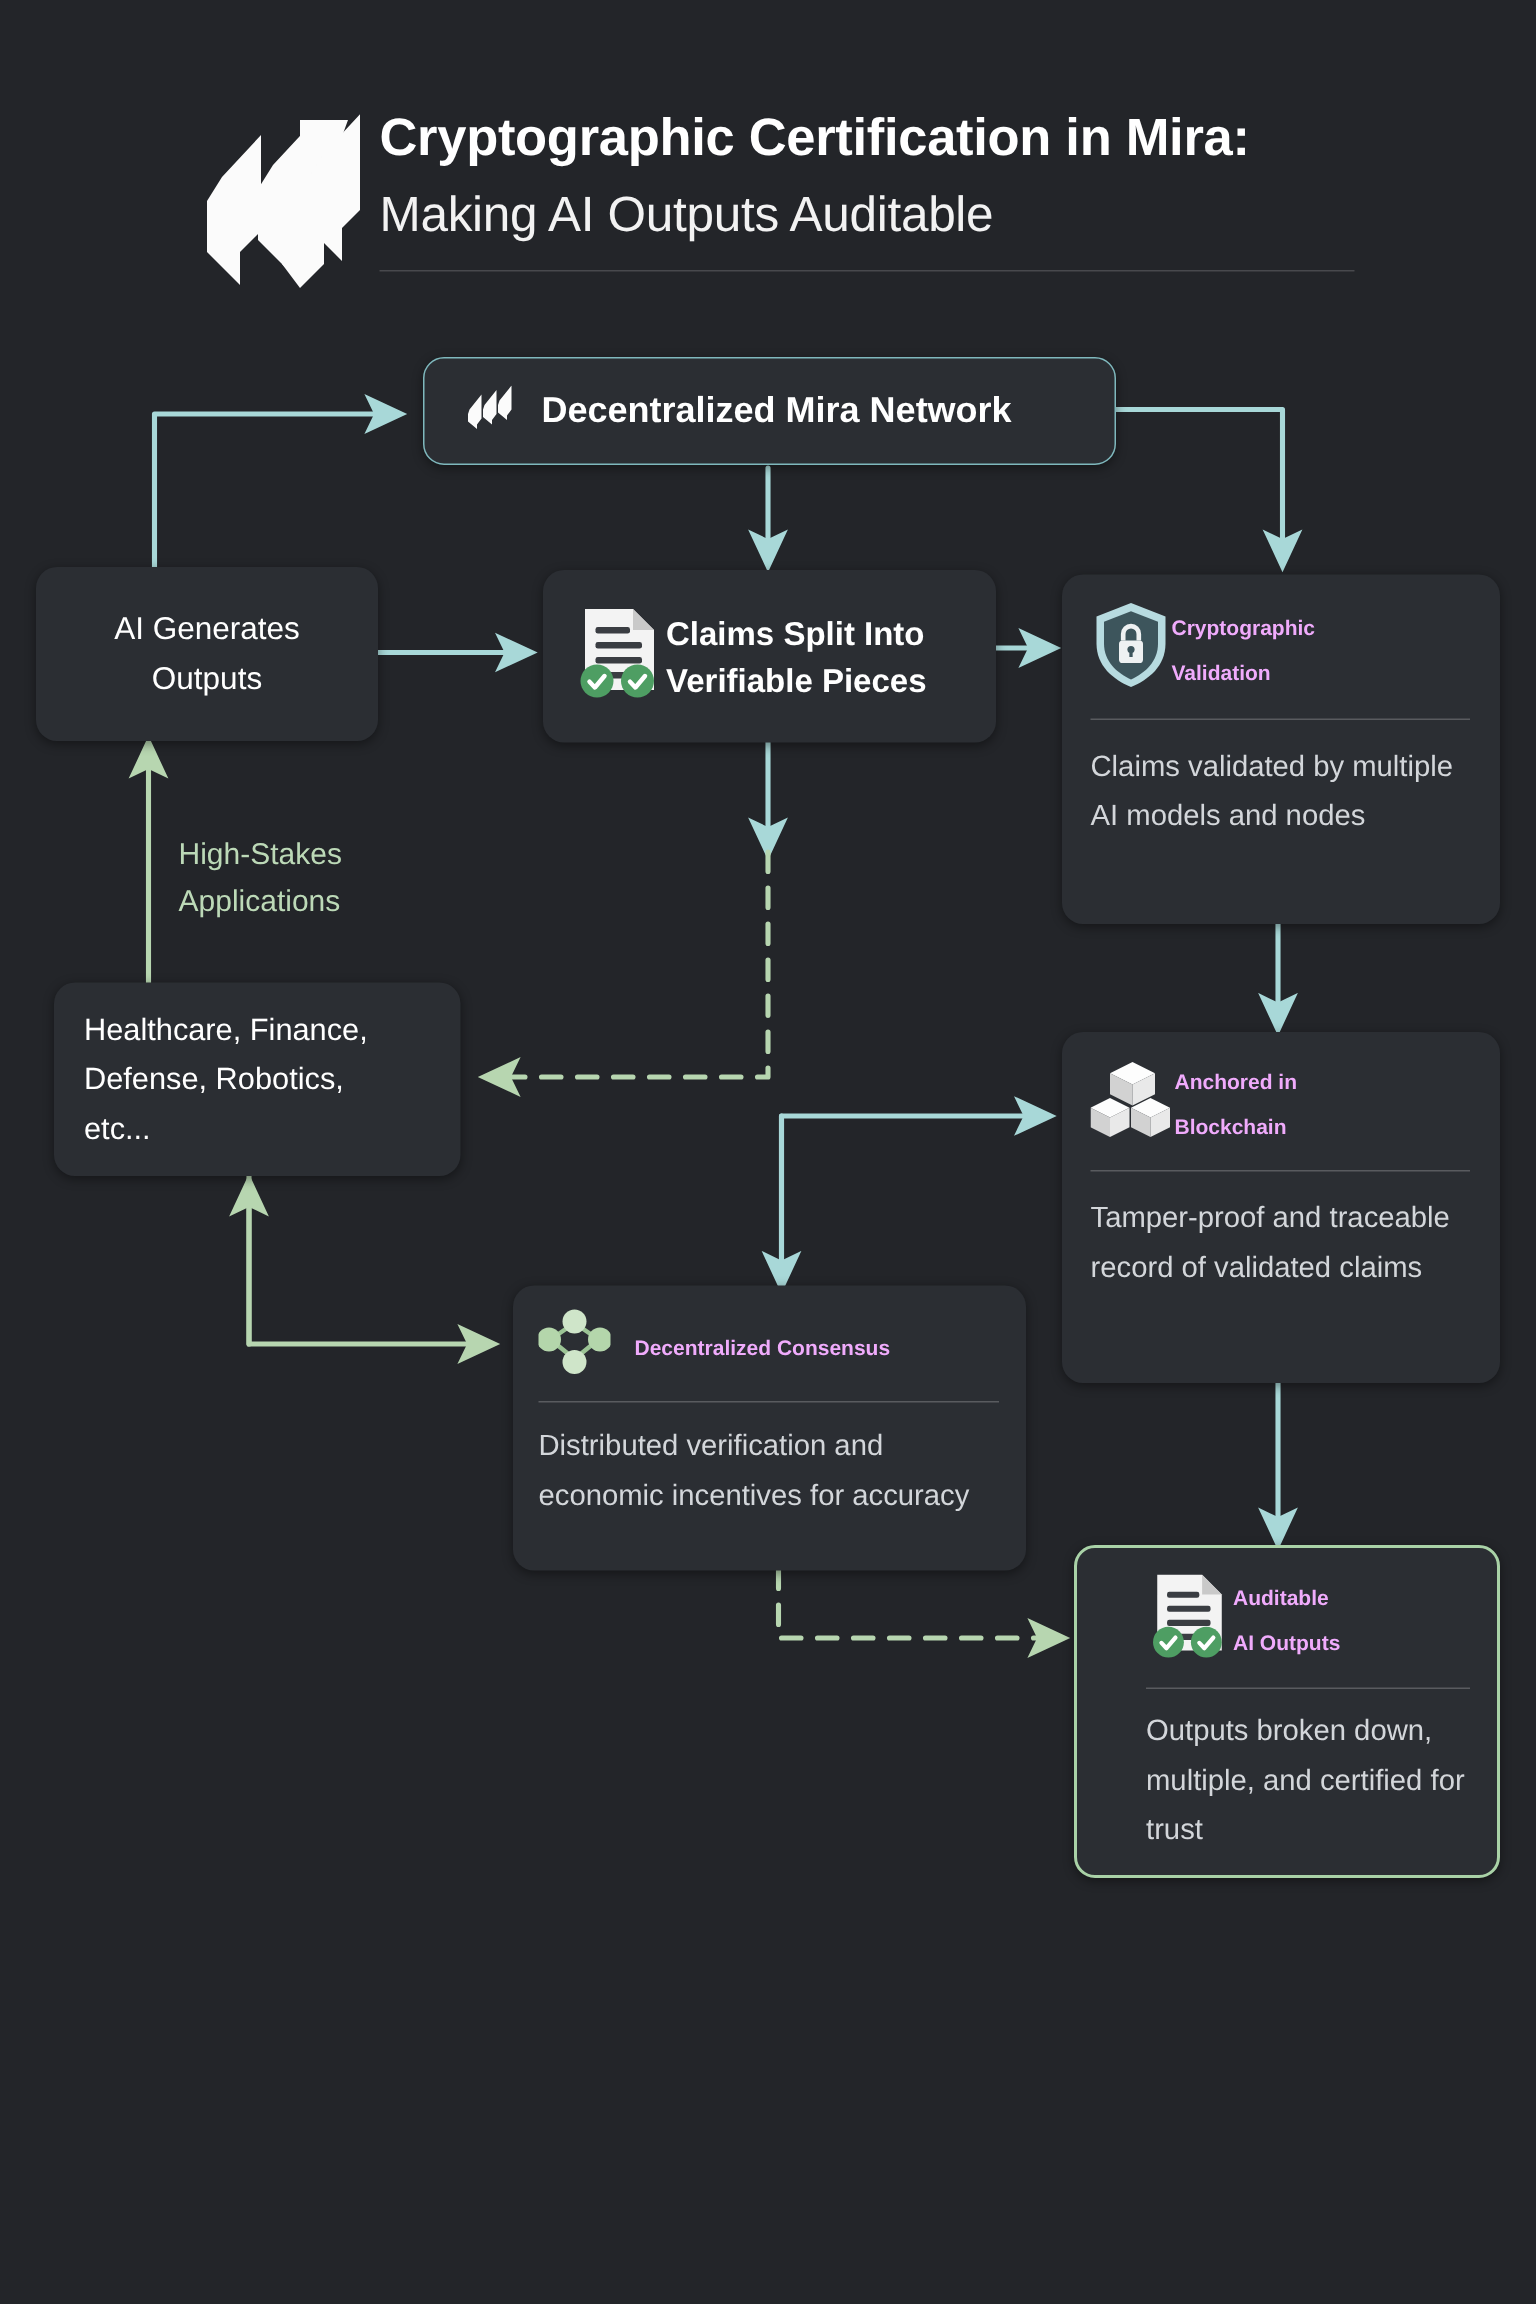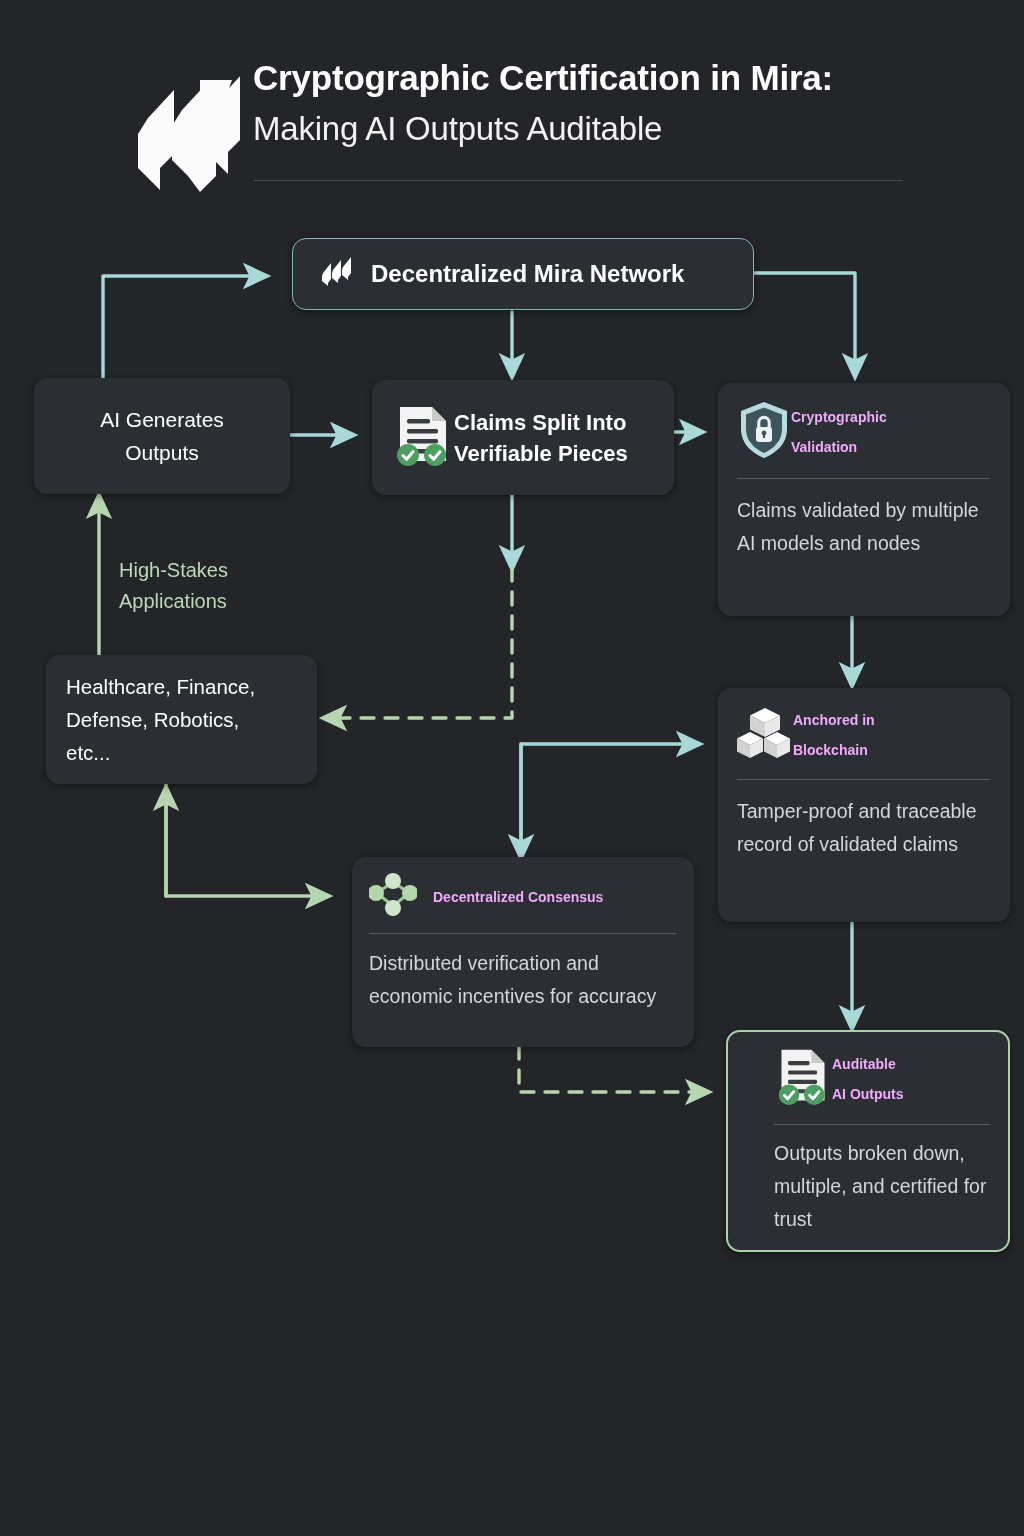--- a/index.html
+++ b/index.html
@@ -9,21 +9,21 @@
     font-family:"Liberation Sans", sans-serif;
     color:#ffffff;
     overflow:hidden;
     position:relative;
   }
   #stage { position:absolute; inset:0; width:1024px; height:1536px; }
 
   
   .header { position:absolute; left:0; top:0; width:1024px; height:210px; }
   .logo-mark { position:absolute; left:112px; top:72px; width:128px; height:128px; }
-  .title-wrap { position:absolute; left:253px; top:52px; width:700px; }
+  .title-wrap { position:absolute; left:253px; top:66px; width:700px; }
   .title-l1 {
     font-size:35px; font-weight:bold; color:#ffffff;
     letter-spacing:-0.2px; line-height:52px; white-space:nowrap;
   }
   .title-l2 {
     font-size:33px; font-weight:normal; color:#f2f2f2;
     letter-spacing:-0.2px; line-height:50px; white-space:nowrap;
   }
   .title-rule {
     position:absolute; left:253px; top:180px; width:650px; height:1px;
@@ -32,21 +32,20 @@
 
   
   #wires { position:absolute; left:0; top:0; width:1024px; height:1536px; pointer-events:none; }
 
   
   .node {
     position:absolute;
     background:#2b2e33;
     border-radius:14px;
     box-shadow:0 2px 7px rgba(0,0,0,0.42);
-    margin-left:10px;
   }
   .node.outlined { border:1px solid #7fb8bd; }
   .node.highlight { border:2px solid #a9d2a7; }
 
   
   .plain-label {
     width:100%; height:100%;
     display:flex; align-items:center; justify-content:center;
     text-align:center; font-size:21px; line-height:33px; color:#ffffff;
     padding:0 14px;
@@ -165,21 +164,21 @@
             <path d="M2 16 L10 6 L10 22 L7 26 L7 29 L1 24 L1 19 Z"></path>
             <path d="M12 13 L20 3 L20 19 L17 23 L17 26 L11 21 L11 16 Z"></path>
             <path d="M22 10 L30 0 L30 16 L27 20 L27 23 L21 18 L21 13 Z"></path>
           </g>
         </svg>
       </span>
       <span class="banner-text">Decentralized Mira Network</span>
     </div>
   </div>
 
-  <div class="node" style="left:24px; top:378px; width:256px; height:116px;">
+  <div class="node" style="left:24px; top:378px; width:228px; height:116px;">
     <div class="plain-label">AI Generates<br>Outputs</div>
   </div>
 
   <div class="node" style="left:362px; top:380px; width:302px; height:115px;">
     <div class="flat-node-inner">
       <div class="iconrow">
         <span class="ico">
           <svg width="62" height="66" viewBox="0 0 62 66">
             <path d="M8 4 H40 L54 18 V58 H8 Z" fill="#f3f3f3"></path>
             <path d="M40 4 L54 18 H40 Z" fill="#c9c9c9"></path>

